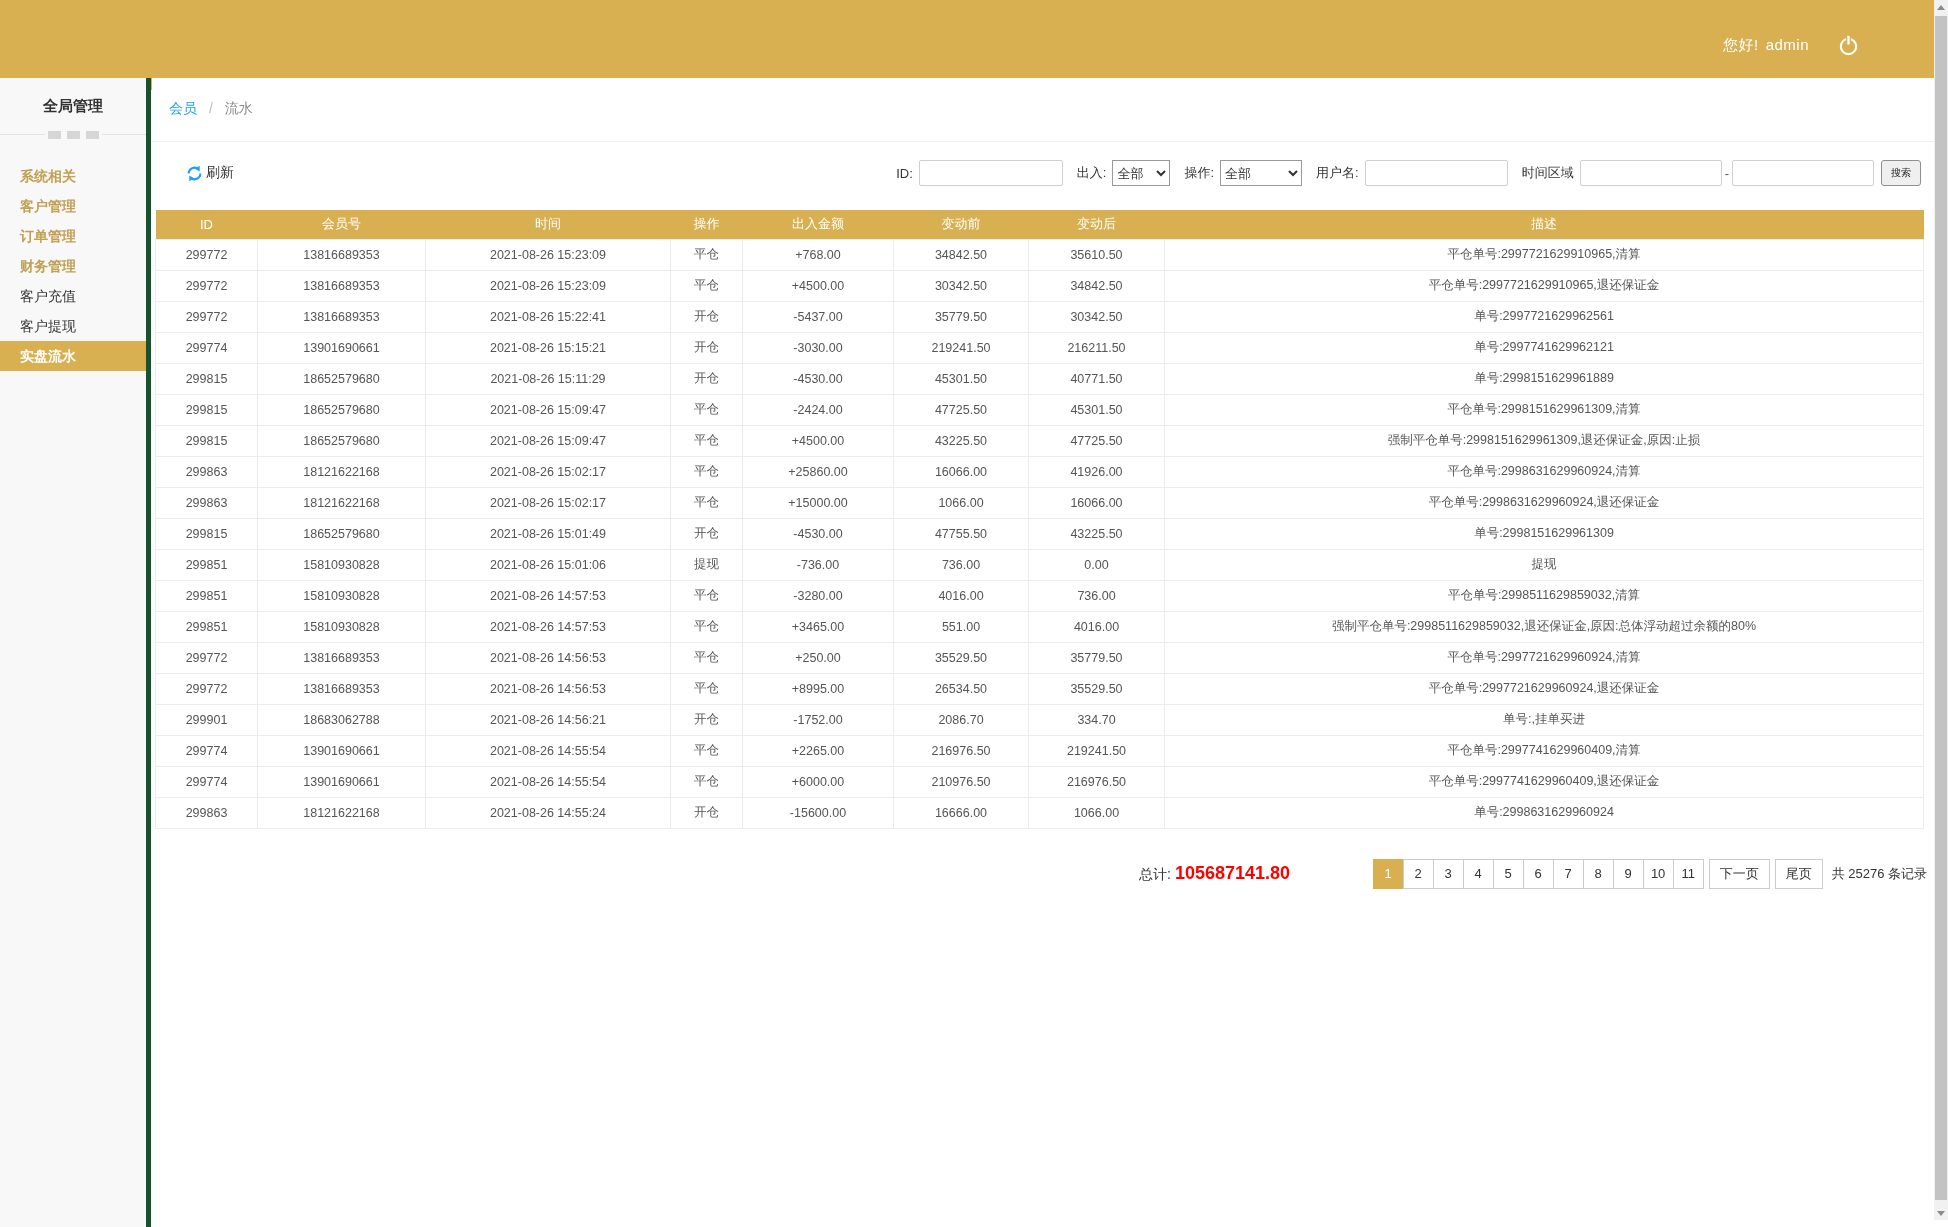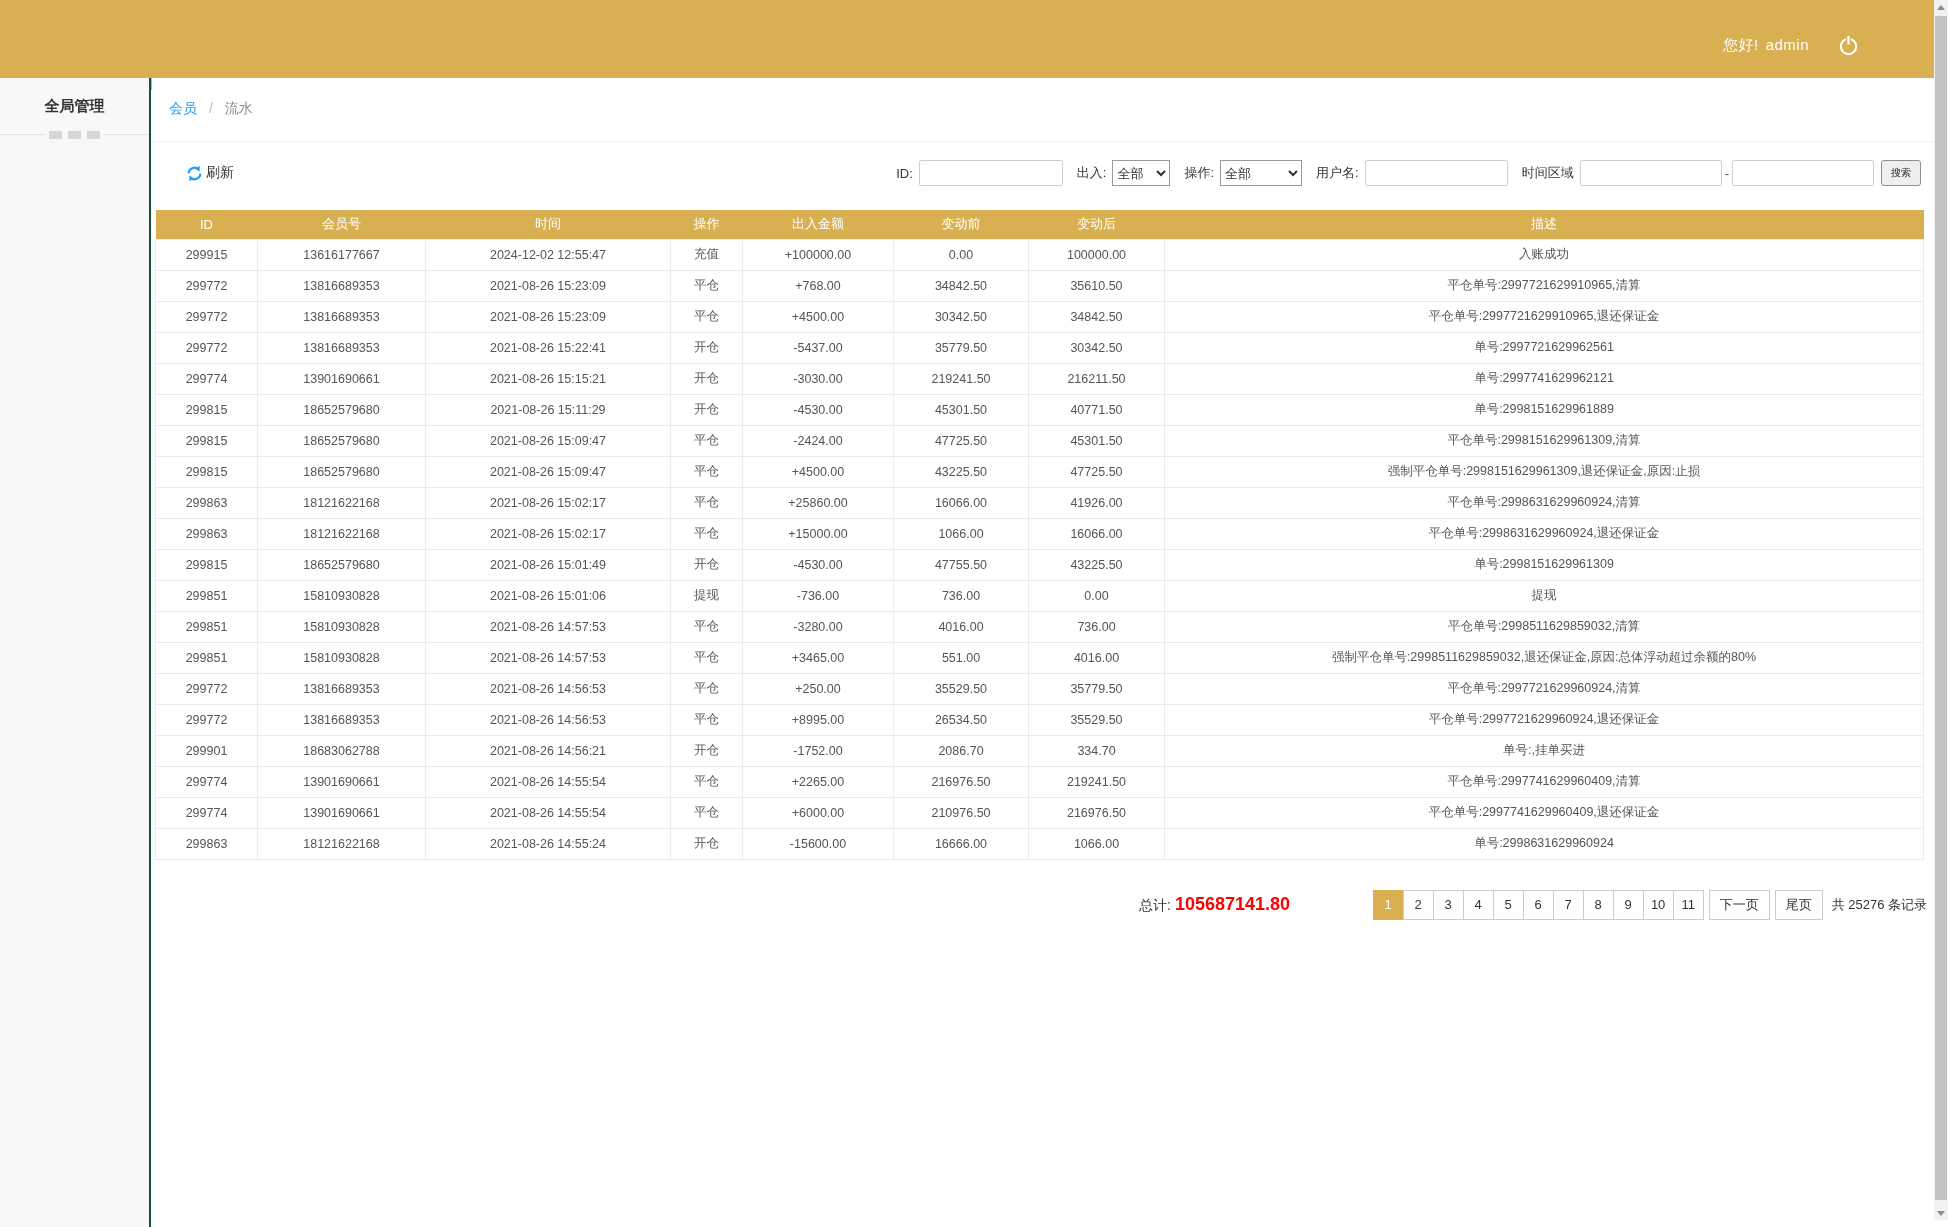--- a/index.html
+++ b/index.html
@@ -13,21 +13,21 @@
     position:absolute; top:0; left:0; width:1948px; height:90px;
     background:#d8b052; display:flex; align-items:center; justify-content:flex-end;
     padding-right:88px;
   }
   .greet { color:#fff; font-size:15px; letter-spacing:0.5px; }
   .greet b { font-weight:normal; margin-left:7px; }
   .power-btn { margin-left:28px; cursor:pointer; display:flex; align-items:center; }
   
   .sidebar {
     position:absolute; top:78px; left:0; bottom:0; width:151px;
-    background:#f8f8f8; border-right:2px solid #14532d; padding-top:16px;
+    background:#f8f8f8; border-right:5px solid #14532d; padding-top:16px;
   }
   .side-title { text-align:center; font-size:15px; font-weight:bold; color:#333; height:24px; line-height:24px; }
   .side-divider { display:flex; align-items:center; margin:12px 0 0 0; height:9px; }
   .side-divider .ln { flex:1; height:1px; background:#e3e3e3; }
   .side-divider .sq { width:13px; height:8px; background:#d6d6d6; margin:0 3px; }
   .side-nav { padding-top:22px; display:block; }
   .side-item {
     display:block; height:30px; line-height:30px; padding-left:20px;
     font-size:14px; color:#333; text-decoration:none; cursor:pointer; white-space:nowrap;
   }
@@ -106,20 +106,29 @@
 
 <aside class="sidebar">
   <div class="side-title">全局管理</div>
   <div class="side-divider">
     <span class="ln"></span>
       <span class="sq"></span>
       <span class="sq"></span>
       <span class="sq"></span>
       <span class="ln"></span>
   </div>
+  <nav class="side-nav" id="side-nav">
+      <a class="side-item gold">系统相关</a>
+      <a class="side-item gold">客户管理</a>
+      <a class="side-item gold">订单管理</a>
+      <a class="side-item gold">财务管理</a>
+      <a class="side-item">客户充值</a>
+      <a class="side-item">客户提现</a>
+      <a class="side-item active">实盘流水</a>
+    </nav>
 </aside>
 
 <main class="main">
 
   <div class="crumb-bar">
     <a class="crumb-link">会员</a>
     <span class="crumb-sep">/</span>
     <span class="crumb-cur">流水</span>
   </div>
 
@@ -178,30 +187,20 @@
             <th>会员号</th>
             <th>时间</th>
             <th>操作</th>
             <th>出入金额</th>
             <th>变动前</th>
             <th>变动后</th>
             <th>描述</th>
           </tr>
         </thead>
       <tbody id="table-body">
-          <tr>
-            <td>299915</td>
-            <td>13616177667</td>
-            <td>2024-12-02 12:55:47</td>
-            <td>充值</td>
-            <td>+100000.00</td>
-            <td>0.00</td>
-            <td>100000.00</td>
-            <td>入账成功</td>
-          </tr>
           <tr>
             <td>299772</td>
             <td>13816689353</td>
             <td>2021-08-26 15:23:09</td>
             <td>平仓</td>
             <td>+768.00</td>
             <td>34842.50</td>
             <td>35610.50</td>
             <td>平仓单号:2997721629910965,清算</td>
           </tr>

